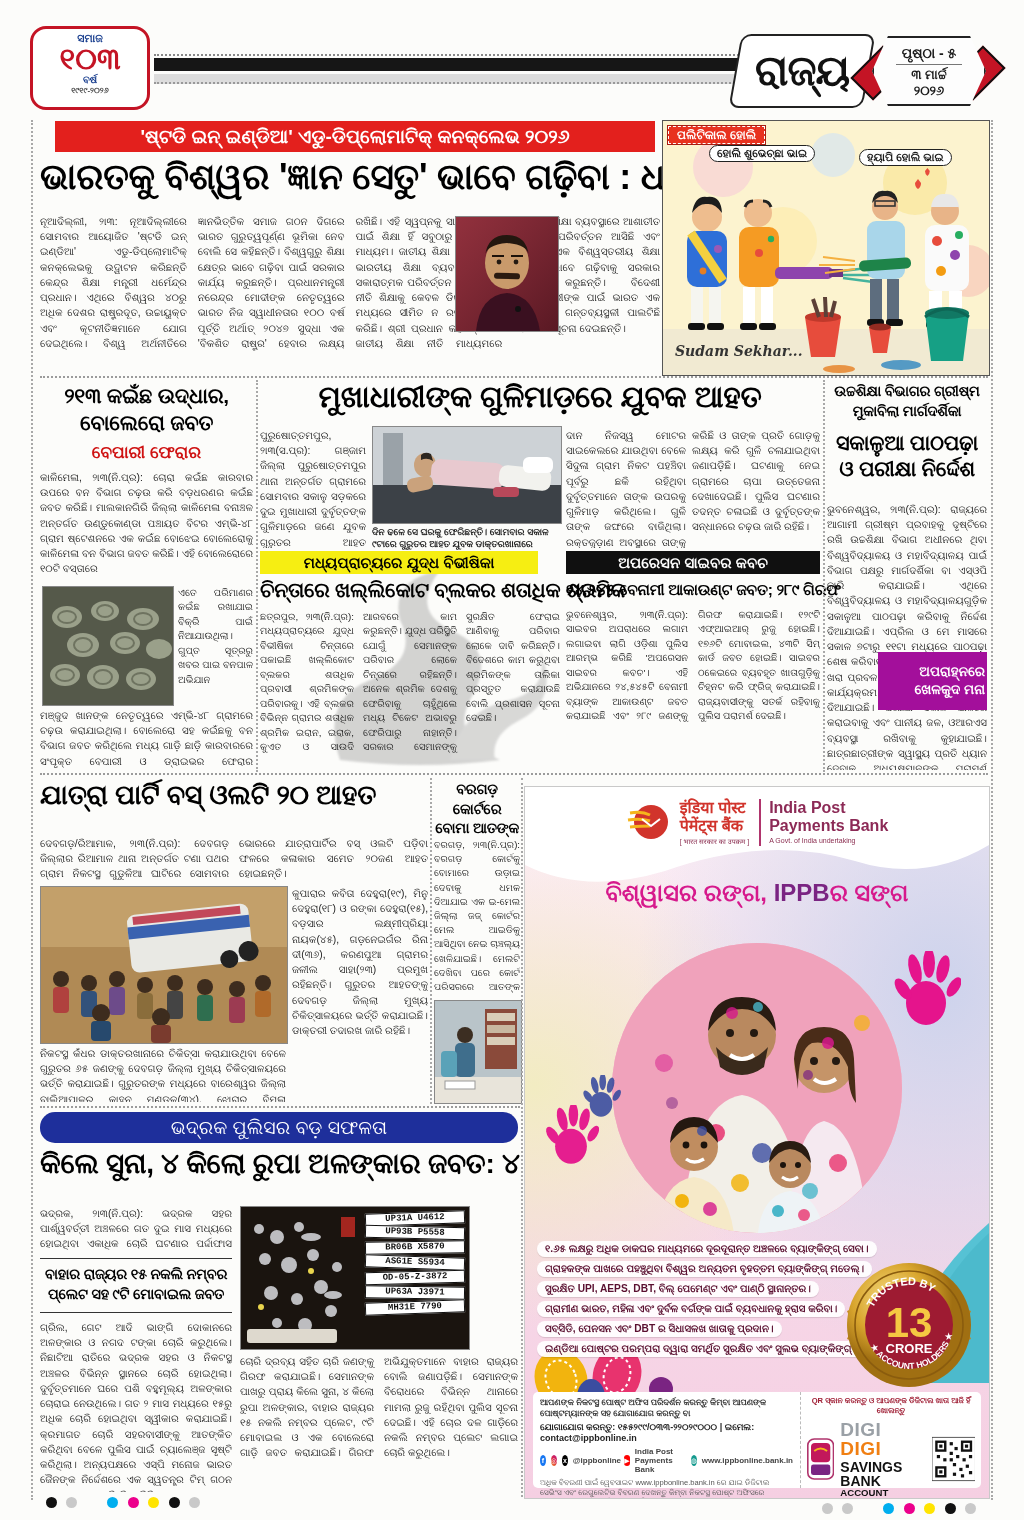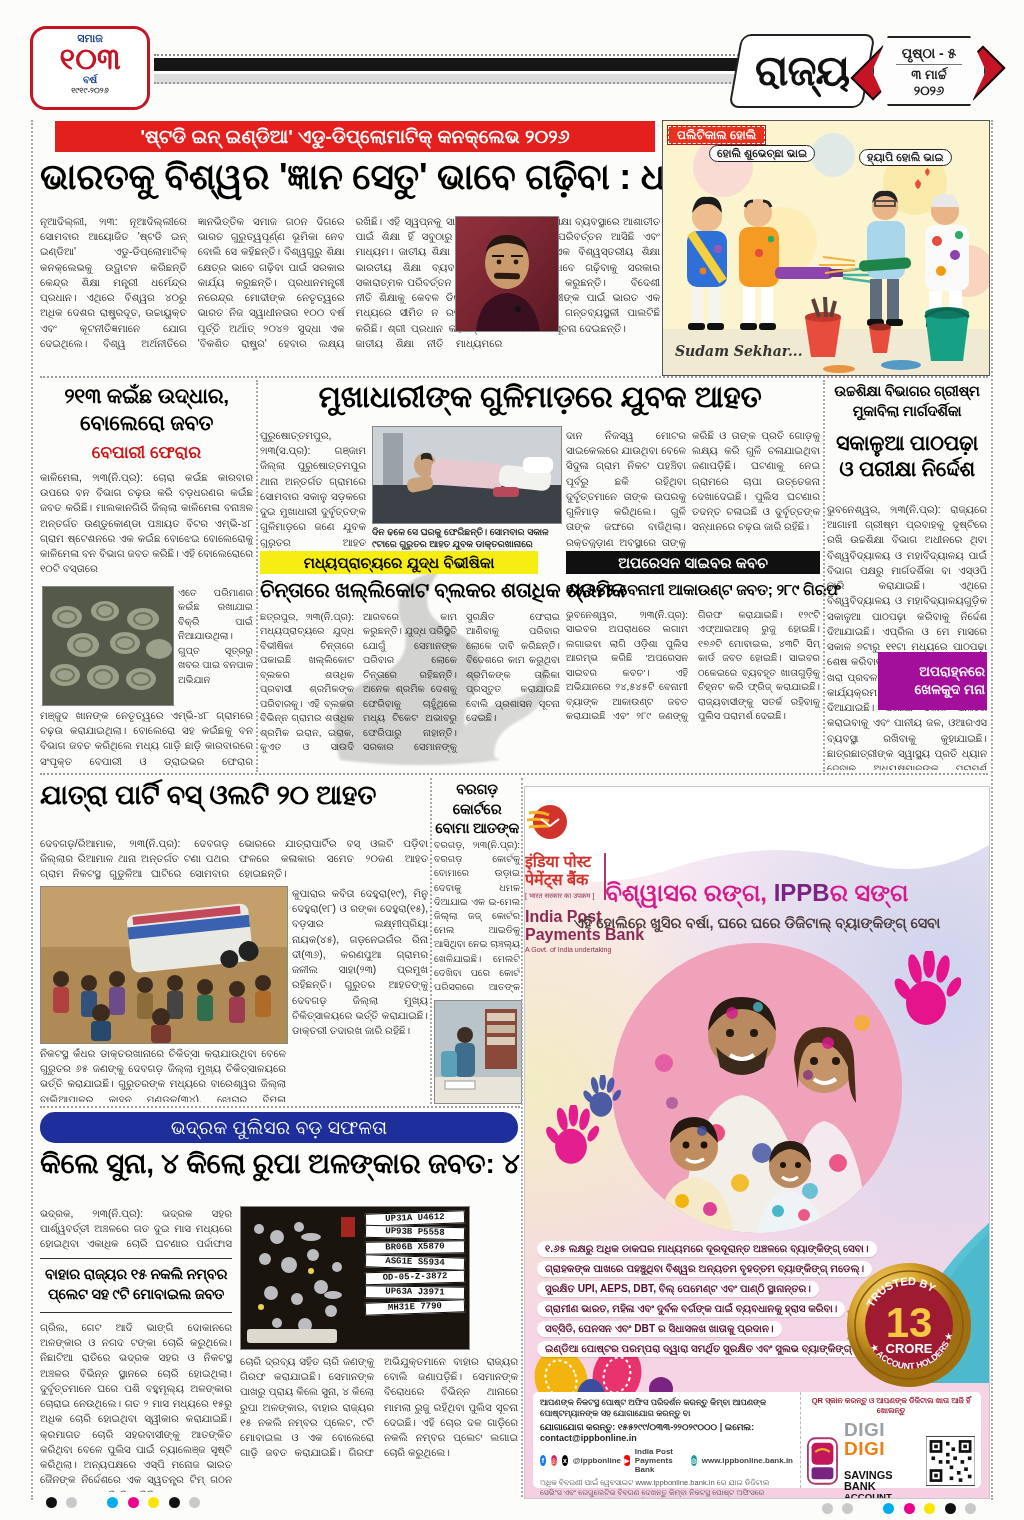--- a/index.html
+++ b/index.html
@@ -369,42 +369,41 @@
 
     <svg width="180" height="90" viewBox="0 0 180 90" style="position:absolute;left:6px;top:532px;">
       <ellipse cx="30" cy="60" rx="26" ry="30" fill="#f2b40e" transform="rotate(-20 30 60)"></ellipse>
       <ellipse cx="30" cy="60" rx="15" ry="19" fill="none" stroke="#fff" stroke-width="2" stroke-dasharray="3 3" transform="rotate(-20 30 60)"></ellipse>
       <ellipse cx="86" cy="56" rx="24" ry="30" fill="#e8336e" transform="rotate(15 86 56)"></ellipse>
       <ellipse cx="86" cy="56" rx="13" ry="18" fill="none" stroke="#fff" stroke-width="2" stroke-dasharray="3 3" transform="rotate(15 86 56)"></ellipse>
       <ellipse cx="60" cy="78" rx="14" ry="18" fill="#3b4da0"></ellipse>
       <circle cx="130" cy="70" r="12" fill="#7a2482"></circle>
     </svg>
 
-    <div class="abs" style="left:0;top:12px;width:464px;display:flex;justify-content:center;align-items:flex-start;gap:8px;flex-direction:column;">
+    <div class="abs" style="left:0;top:12px;width:464px;display:flex;justify-content:center;align-items:flex-start;gap:8px;">
       <svg width="46" height="46" viewBox="0 0 46 46">
         <circle cx="25" cy="23" r="17" fill="#d1342c"></circle>
         <path d="M4 14 Q16 12 24 16 M2 21 Q15 19 24 22 M4 28 Q16 27 24 27" stroke="#f5b51c" stroke-width="3" fill="none"></path>
         <path d="M16 20 L25 27 L34 20" stroke="#fff" stroke-width="2" fill="none"></path>
       </svg>
       <div style="text-align:left;border-right:2px solid #b0356d;padding-right:10px;">
         <div style="font-size:16px;font-weight:800;color:#d1342c;line-height:1.1;">इंडिया पोस्ट</div>
         <div style="font-size:16px;font-weight:800;color:#d1342c;line-height:1.1;">पेमेंट्स बैंक</div>
         <div style="font-size:7px;color:#8a2c4f;margin-top:3px;">[ भारत सरकार का उपक्रम ]</div>
       </div>
       <div style="text-align:left;">
         <div style="font-size:16px;font-weight:800;color:#8c2a56;line-height:1.1;">India Post</div>
         <div style="font-size:16px;font-weight:800;color:#8c2a56;line-height:1.1;">Payments Bank</div>
         <div style="font-size:7px;color:#8a2c4f;margin-top:3px;">A Govt. of India undertaking</div>
       </div>
     </div>
 
     <div class="abs center" style="left:0;top:92px;width:464px;font-size:24px;font-weight:900;">
       <span style="color:#d6198c;">ବିଶ୍ୱାସର ରଙ୍ଗ, </span><span style="color:#7a2482;">IPPB</span><span style="color:#d6198c;">ର ସଙ୍ଗ</span>
     </div>
-    <div class="abs center" style="left:0;top:128px;width:464px;font-size:14.5px;font-weight:800;color:#4a3a3a;">ଏହି ହୋଲିରେ ଖୁସିର ବର୍ଷା, ଘରେ ଘରେ ଡିଜିଟାଲ୍ ବ୍ୟାଙ୍କିଙ୍ଗ୍ ସେବା</div>
 
     <div class="abs" style="left:87px;top:156px;width:290px;height:290px;border-radius:50%;overflow:hidden;background:#f2a9c0;">
       <svg width="290" height="290" viewBox="0 0 290 290">
         <rect width="290" height="290" fill="#f3afc6"></rect>
         <circle cx="145" cy="145" r="145" fill="#f0a2bb"></circle>
 
         <circle cx="130" cy="92" r="34" fill="#b9895f"></circle>
         <path d="M96 88 Q98 54 130 54 Q162 54 164 88 Q150 66 130 66 Q110 66 96 88Z" fill="#2a1c12"></path>
         <path d="M104 104 Q130 132 156 104 L152 124 Q130 140 108 124Z" fill="#3a2a1c"></path>
         <circle cx="118" cy="90" r="4" fill="#241a12"></circle>
@@ -537,21 +536,21 @@
         <div style="display:flex;align-items:center;justify-content:center;gap:6px;margin-top:4px;">
           <svg width="34" height="52" viewBox="0 0 34 52">
             <rect x="1" y="1" width="32" height="50" rx="8" fill="none" stroke="#b0356d" stroke-width="2"></rect>
             <rect x="5" y="6" width="24" height="24" rx="5" fill="#c2185b"></rect>
             <path d="M9 16 Q17 10 25 16" stroke="#f5b51c" stroke-width="2.4" fill="none"></path>
             <rect x="5" y="33" width="24" height="13" rx="3" fill="#7a2482"></rect>
           </svg>
           <div style="text-align:left;line-height:1;">
             <div style="font-size:19px;font-weight:900;color:#9aa0a6;letter-spacing:.5px;">DIGI</div>
             <div style="font-size:19px;font-weight:900;color:#f07f13;letter-spacing:.5px;">DIGI</div>
-            <div style="font-size:11px;font-weight:900;color:#111;margin-top:12px;">SAVINGS BANK</div>
+            <div style="font-size:14px;font-weight:900;color:#111;margin-top:2px;">SAVINGS BANK</div>
             <div style="font-size:9.6px;font-weight:900;color:#111;">ACCOUNT</div>
           </div>
           <svg width="54" height="54" viewBox="0 0 54 54">
             <rect width="54" height="54" fill="#fff" stroke="#333"></rect>
             <g fill="#111">
               <rect x="4" y="4" width="14" height="14"></rect>
                 <rect x="36" y="4" width="14" height="14"></rect>
                 <rect x="4" y="36" width="14" height="14"></rect>
               <rect x="7" y="7" width="8" height="8" fill="#fff"></rect>
                 <rect x="39" y="7" width="8" height="8" fill="#fff"></rect>

